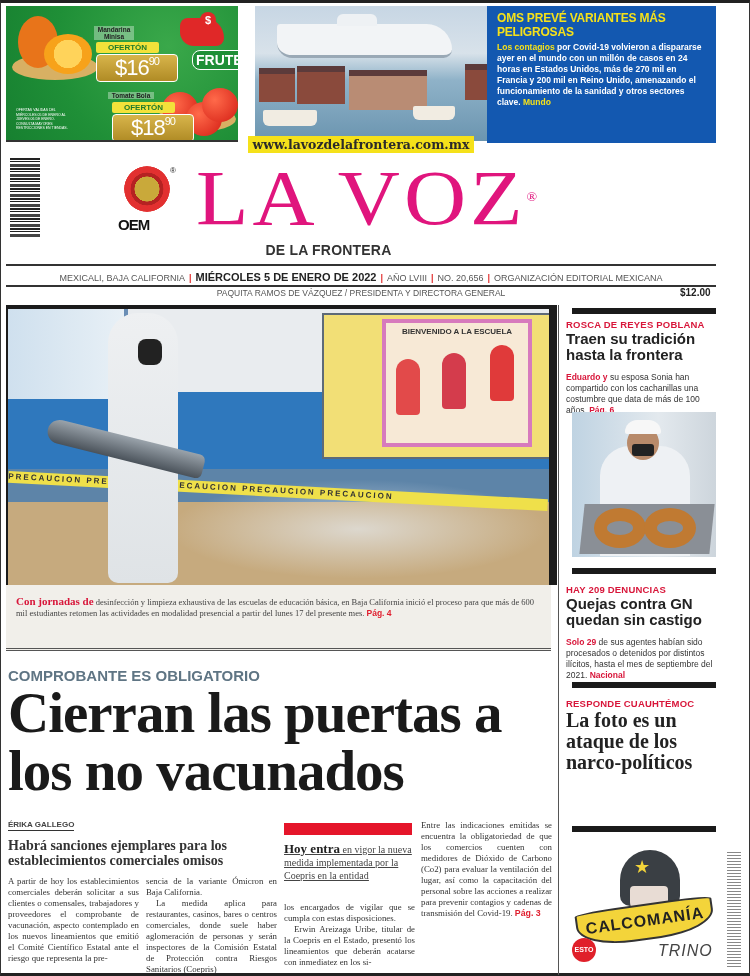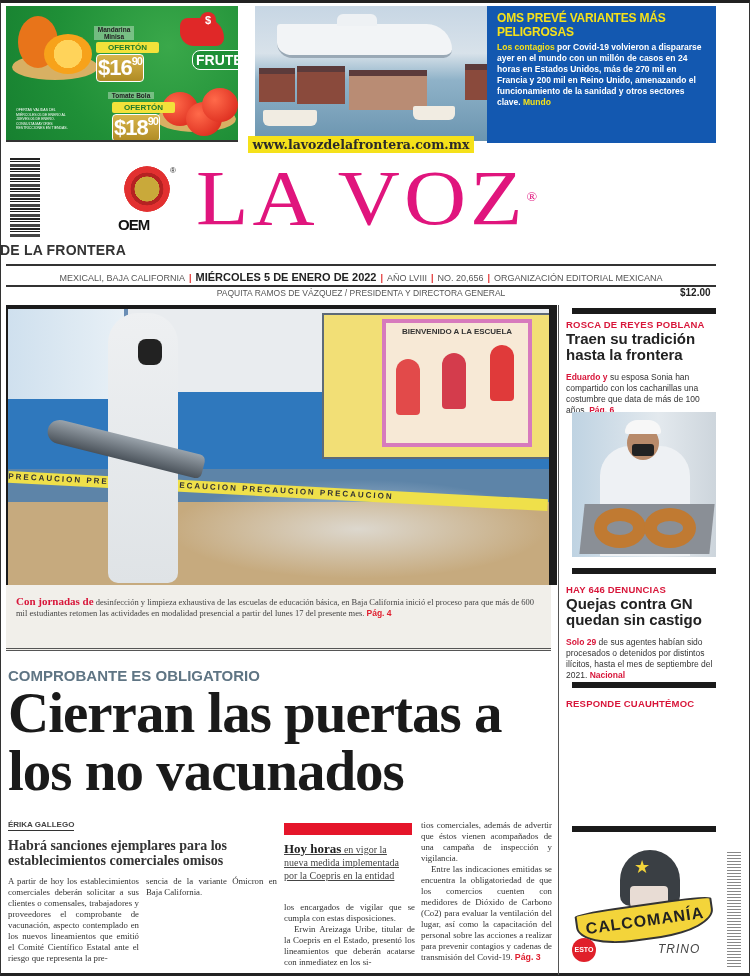--- a/index.html
+++ b/index.html
@@ -10,21 +10,21 @@
 
 
 .ad{left:6px;top:6px;width:232px;height:136px;background:radial-gradient(circle at 70% 30%,#3aa84a 0%,#1f8f37 60%,#178030 100%);overflow:hidden;border-bottom:2px solid #333}
 .ad .fruit{position:absolute;border-radius:50%}
 .ad .mand1{left:12px;top:10px;width:40px;height:52px;background:#e8741a}
 .ad .mand2{left:38px;top:28px;width:48px;height:40px;background:radial-gradient(circle,#ffd35a 0 45%,#f7a21a 46% 100%)}
 .ad .board{position:absolute;border-radius:50%;background:#d8b063}
 .ad .tom{width:36px;height:34px;background:radial-gradient(circle at 35% 35%,#ff6a4a,#d41e14);}
 .ad .lbl{position:absolute;color:#222;font-size:6.5px;font-weight:bold;text-align:center;line-height:7px;background:rgba(255,255,255,.35)}
 .ad .oferta{position:absolute;background:#f3e23a;color:#1e7a2a;font-size:8px;font-weight:bold;padding:1px 12px;border-radius:2px}
-.ad .price{position:absolute;background:linear-gradient(#d8b54b,#b08b25);color:#fff;font-weight:bold;font-size:22px;padding:0 1px;border-radius:4px;border:1px solid #fff;letter-spacing:-1px}
+.ad .price{position:absolute;background:linear-gradient(#d8b54b,#b08b25);color:#fff;font-weight:normal;font-size:22px;padding:0 18px;border-radius:4px;border:1px solid #fff;letter-spacing:-1px}
 .ad .price sup{font-size:11px;vertical-align:top}
 .ad .logo{position:absolute;left:168px;top:6px;width:58px;height:52px}
 .ad .logo .blob{position:absolute;left:6px;top:6px;width:44px;height:28px;background:#e02828;border-radius:8px 20px 8px 14px}
 .ad .logo .s{position:absolute;left:26px;top:0;width:16px;height:16px;border-radius:50%;background:#e02828;color:#fff;font-size:11px;font-weight:bold;text-align:center;line-height:16px}
 .ad .logo .name{position:absolute;left:18px;top:38px;background:#1f8f37;color:#fff;font-size:14px;font-weight:bold;padding:1px 3px;border:1px solid #fff;border-radius:8px}
 .ad .fine{position:absolute;left:10px;top:102px;width:52px;color:#fff;font-size:3.5px;line-height:4.5px}
 
 
 .ship{left:255px;top:6px;width:236px;height:135px;background:linear-gradient(#c7d6e4 0%,#d8e2ea 35%,#8fb2c8 55%,#6b95b0 100%);overflow:hidden}
 .ship .cruise{position:absolute;left:22px;top:18px;width:175px;height:34px;background:#f2f4f6;border-radius:4px 30px 10px 18px;border-bottom:3px solid #9aa9b6}
@@ -42,21 +42,21 @@
 
 
 .barcode{left:10px;top:158px;width:30px;height:80px;background:repeating-linear-gradient(#222 0 2px,#fff 2px 3px,#222 3px 4px,#fff 4px 6px,#444 6px 9px,#fff 9px 10px)}
 .oem{left:118px;top:166px;width:62px;height:72px}
 .oem .sun{position:absolute;left:6px;top:0;width:46px;height:46px;border-radius:50%;background:radial-gradient(circle,#c9a93a 0 38%,#b52222 39% 50%,#e23030 51% 70%,transparent 71%)}
 .oem .sun::after{content:"";position:absolute;inset:-4px;border-radius:50%;background:repeating-conic-gradient(#e23030 0 12deg,transparent 12deg 30deg);z-index:-1}
 .oem .reg{position:absolute;left:52px;top:0;font-size:8px}
 .oem .txt{position:absolute;left:0;top:50px;font-weight:bold;font-size:15px;letter-spacing:-1px;color:#111}
 .title{left:196px;top:158px;font-family:"Liberation Serif",serif;font-size:86px;color:#e0157d;letter-spacing:4px;line-height:86px;font-weight:normal;transform:scaleY(.92);transform-origin:top left}
 .title .r{font-size:14px;vertical-align:top;color:#e0157d;letter-spacing:0}
-.subtitle{left:0;width:657px;top:242px;font-size:14px;font-weight:bold;color:#333;letter-spacing:.2px}
+.subtitle{left:0;width:657px;top:242px;text-align:center;font-size:14px;font-weight:bold;color:#333;letter-spacing:.2px}
 .rule{left:6px;width:710px;height:2px;background:#333}
 .dateline{left:6px;width:710px;top:270px;text-align:center;font-size:9px;color:#555;line-height:14px;white-space:nowrap}
 .dateline b{color:#222;font-size:11px}
 .dateline .sep{color:#e23030;margin:0 4px;font-weight:bold}
 .director{left:6px;width:710px;top:288px;text-align:center;font-size:8.5px;color:#555}
 .price-tag{left:680px;top:287px;font-size:10px;font-weight:bold;color:#222}
 
 
 .mainphoto{left:6px;top:305px;width:551px;height:280px;background:#1b1b1b;padding:4px 8px 0 2px}
 .mainphoto .img{position:relative;width:100%;height:276px;overflow:hidden;background:linear-gradient(#e9ecef 0 30%,#2f78bd 30% 58%,#5d84a8 58% 70%,#c6aa7e 70% 100%)}
@@ -107,21 +107,21 @@
 .baker .head{position:absolute;left:55px;top:14px;width:32px;height:34px;background:#b88a6a;border-radius:50%}
 .baker .cap{position:absolute;left:53px;top:8px;width:36px;height:14px;background:#f7f7f7;border-radius:12px 12px 2px 2px}
 .baker .mask{position:absolute;left:60px;top:32px;width:22px;height:12px;background:#222;border-radius:3px}
 .baker .tray{position:absolute;left:10px;top:92px;width:130px;height:50px;background:#8a8f96;transform:skewX(-6deg)}
 .baker .rosca{position:absolute;top:96px;width:52px;height:40px;border-radius:50%;border:13px solid #c07a32;background:transparent}
 .cartoon{left:572px;top:842px;width:144px;height:126px}
 .cartoon .helm{position:absolute;left:48px;top:8px;width:60px;height:56px;background:#3a3f44;border-radius:30px 30px 10px 10px}
 .cartoon .star{position:absolute;left:62px;top:14px;color:#f3d43a;font-size:18px}
 .cartoon .face{position:absolute;left:58px;top:44px;width:38px;height:28px;background:#e8dcd4;border-radius:4px 4px 12px 12px}
 .cartoon .banner{position:absolute;left:4px;top:62px;width:138px;height:36px;background:#f3d43a;border:2px solid #333;transform:rotate(-8deg);border-radius:30% 30% 40% 40%/10% 10% 60% 60%;text-align:center;font-size:16px;font-weight:bold;color:#222;line-height:30px;letter-spacing:1px}
-.cartoon .trino{position:absolute;left:86px;top:100px;font-size:12px;color:#444;font-style:italic;letter-spacing:1px}
+.cartoon .trino{position:absolute;left:86px;top:100px;font-size:16px;color:#444;font-style:italic;letter-spacing:1px}
 .cartoon .esto{position:absolute;left:0;top:96px;width:24px;height:24px;border-radius:50%;background:#e0202a;color:#fff;font-size:7px;font-weight:bold;text-align:center;line-height:24px}
 .rightstrip{left:727px;top:850px;width:14px;height:118px;background:repeating-linear-gradient(#fff 0 2px,#555 2px 3px);opacity:.7}
 </style>
 </head>
 <body>
 
 <div class="frame"></div>
 
 <div class="abs ad">
   <div class="board" style="left:6px;top:48px;width:86px;height:26px"></div>
@@ -201,29 +201,29 @@
 
 <div class="abs kicker">COMPROBANTE ES OBLIGATORIO</div>
 <div class="abs hed">Cierran las puertas a los no vacunados</div>
 <div class="abs byline">ÉRIKA GALLEGO</div>
 <div class="abs deck">Habrá sanciones ejemplares para los establecimientos comerciales omisos</div>
 <div class="abs col c1">
     <p>A partir de hoy los establecimientos comerciales deberán solicitar a sus clientes o comensales, trabajadores y proveedores el comprobante de vacunación, aspecto contemplado en los nuevos lineamientos que emitió el Comité Científico Estatal ante el riesgo que representa la pre-</p>
   </div>
 <div class="abs col c2">
     <p>sencia de la variante Ómicron en Baja California.</p>
+    <p>La medida aplica para restaurantes, casinos, bares o centros comerciales, donde suele haber aglomeración de personas y serán inspectores de la Comisión Estatal de Protección contra Riesgos Sanitarios (Coepris)</p>
   </div>
 <div class="abs redbar"></div>
-<div class="abs pull"><span><b>Hoy horas</b><span> en vigor la nueva medida implementada por la Coepris en la entidad</span></span></div>
+<div class="abs pull"><span><b>Hoy entra</b><span> en vigor la nueva medida implementada por la Coepris en la entidad</span></span></div>
 <div class="abs col c3">
     <p>los encargados de vigilar que se cumpla con estas disposiciones.</p>
     <p>Erwin Areizaga Uribe, titular de la Coepris en el Estado, presentó los lineamientos que deberán acatarse con inmediatez en los si-</p>
   </div>
 <div class="abs col c4">
-    <p>tios comerciales, además de advertir que éstos vienen acompañados de una campaña de inspección y vigilancia.</p>
     <p><span>Entre las indicaciones emitidas se encuentra la obligatoriedad de que los comercios cuenten con medidores de Dióxido de Carbono (Co2) para evaluar la ventilación del lugar, así como la capacitación del personal sobre las acciones a realizar para prevenir contagios y cadenas de transmisión del Covid-19. </span><span class="pg">Pág. 3</span></p>
   </div>
 
 <div class="abs vline"></div>
 
 <div class="abs blackbar" style="top:308px"></div>
 <div class="abs rc" style="top:319px">
   <div class="k">ROSCA DE REYES POBLANA</div>
   <div class="h">Traen su tradición hasta la frontera</div>
   <div class="b"><span class="r">Eduardo y</span><span> su esposa Sonia han compartido con los cachanillas una costumbre que data de más de 100 años. </span><span class="r">Pág. 6</span></div>
@@ -232,27 +232,28 @@
   <div class="body"></div>
   <div class="head"></div>
   <div class="cap"></div>
   <div class="mask"></div>
   <div class="tray"></div>
   <div class="rosca" style="left:22px"></div>
   <div class="rosca" style="left:72px"></div>
 </div>
 <div class="abs blackbar" style="top:568px"></div>
 <div class="abs rc" style="top:584px">
-  <div class="k">HAY 646 DENUNCIAS</div>
+  <div class="k">HAY 209 DENUNCIAS</div>
   <div class="h">Quejas contra GN quedan sin castigo</div>
   <div class="b"><span class="r">Solo 29</span><span> de sus agentes habían sido procesados o detenidos por distintos ilícitos, hasta el mes de septiembre del 2021. </span><span class="r">Nacional</span></div>
 </div>
 <div class="abs blackbar" style="top:682px"></div>
 <div class="abs rc" style="top:698px">
   <div class="k">RESPONDE CUAUHTÉMOC</div>
+  <div class="h serif" style="font-size:20px;line-height:21px">La foto es un ataque de los narco-políticos</div>
 </div>
 <div class="abs blackbar" style="top:826px"></div>
 <div class="abs cartoon">
   <div class="helm"></div>
   <div class="star">★</div>
   <div class="face"></div>
   <div class="banner">CALCOMANÍA</div>
   <div class="trino">TRINO</div>
   <div class="esto">ESTO</div>
 </div>

